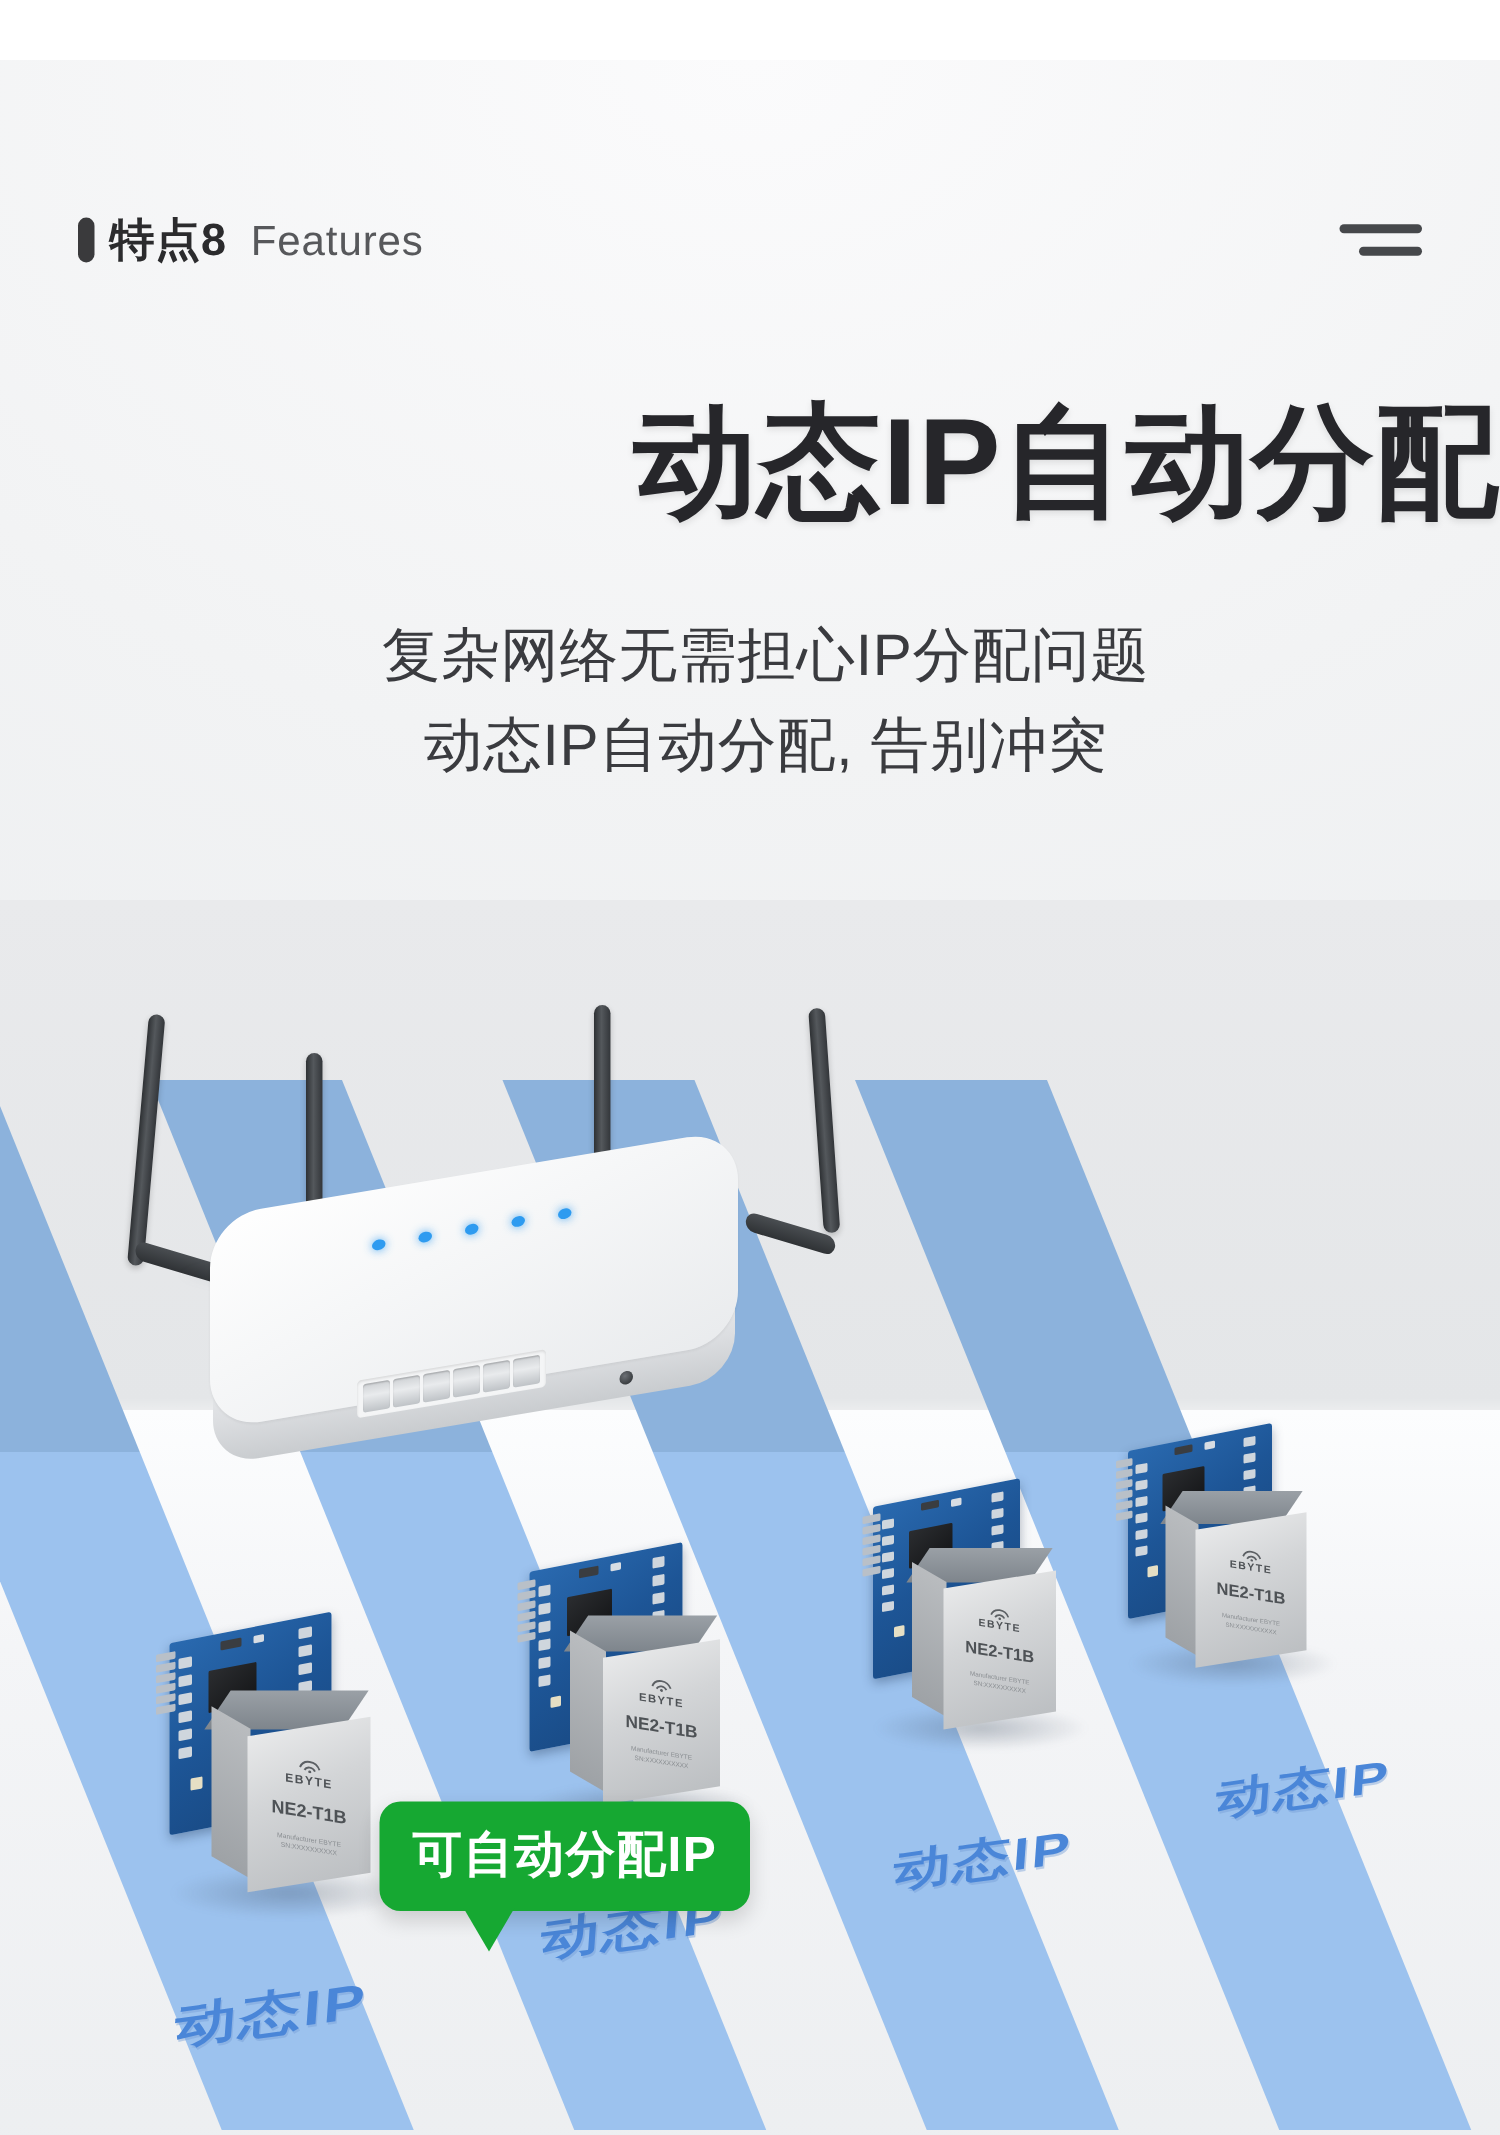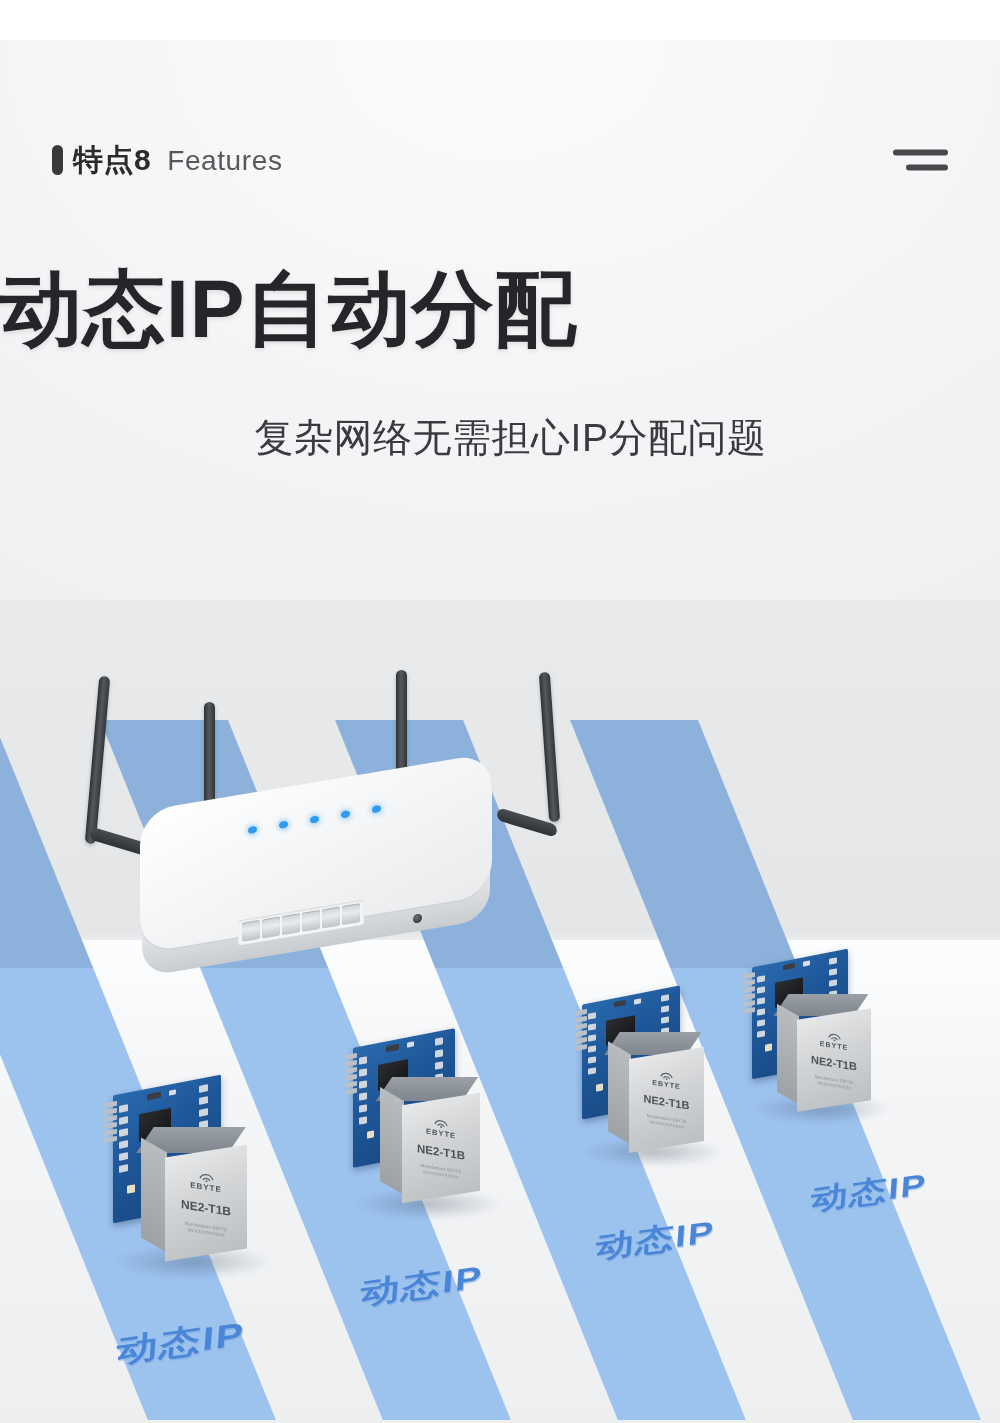--- a/index.html
+++ b/index.html
@@ -37,21 +37,21 @@
     display:flex; flex-direction:column; align-items:flex-end; gap:9px;
     cursor:pointer;
   }
   .hdr-menu i{ display:block; height:6px; border-radius:3px; background:#46484b; }
   .hdr-menu i:nth-child(1){ width:55px; }
   .hdr-menu i:nth-child(2){ width:42px; }
 
   
   .title{
     position:absolute; top:228px; left:0; width:1000px;
-    text-align:left;
+    text-align:right;
     font-size:82px; font-weight:bold; color:#26262a;
     letter-spacing:1px; line-height:1;
     text-shadow:0 2px 5px rgba(0,0,0,.10);
   }
   .subs{
     position:absolute; top:368px; left:0; width:1000px; text-align:center;
   }
   .sub{
     font-size:39px; color:#3a3b3f; line-height:1.55; letter-spacing:.5px;padding-left:21px;
   }
@@ -225,20 +225,21 @@
     </div>
     <div class="hdr-menu">
       <i></i>
       <i></i>
     </div>
   </div>
 
   <div class="title">动态IP自动分配</div>
   <div class="subs">
     <div class="sub">复杂网络无需担心IP分配问题</div>
+    <div class="sub">动态IP自动分配, 告别冲突</div>
   </div>
 
   <div class="scene">
 
     <div class="floor-far"></div>
     <div class="floor-seam"></div>
     <div class="floor-near"></div>
 
     <div class="lanes">
 
@@ -290,20 +291,26 @@
           <span class="port"></span>
           <span class="port"></span>
           <span class="port"></span>
           <span class="port"></span>
           <span class="port"></span>
         </div>
         <div class="r-btn"></div>
       </div>
     </div>
 
+    <div class="callout">
+      <div class="callout-body">
+        <span class="callout-text">可自动分配IP</span>
+      </div>
+      <div class="callout-tail"></div>
+    </div>
 
     <div class="module" style="left:95px; top:475px; width:200px; height:215px;">
       <div class="mod-shadow" style="left:18px; top:170px; width:160px; height:34px;"></div>
       <div class="pcb" style="left:18px; top:10px; width:108px; height:128px;"></div>
       <div class="pinhdr" style="left:9px; top:27px;">
         <span class="pin" style="width:13px;height:5px;"></span>
         <span class="pin" style="width:13px;height:5px;"></span>
         <span class="pin" style="width:13px;height:5px;"></span>
         <span class="pin" style="width:13px;height:5px;"></span>
         <span class="pin" style="width:13px;height:5px;"></span>

